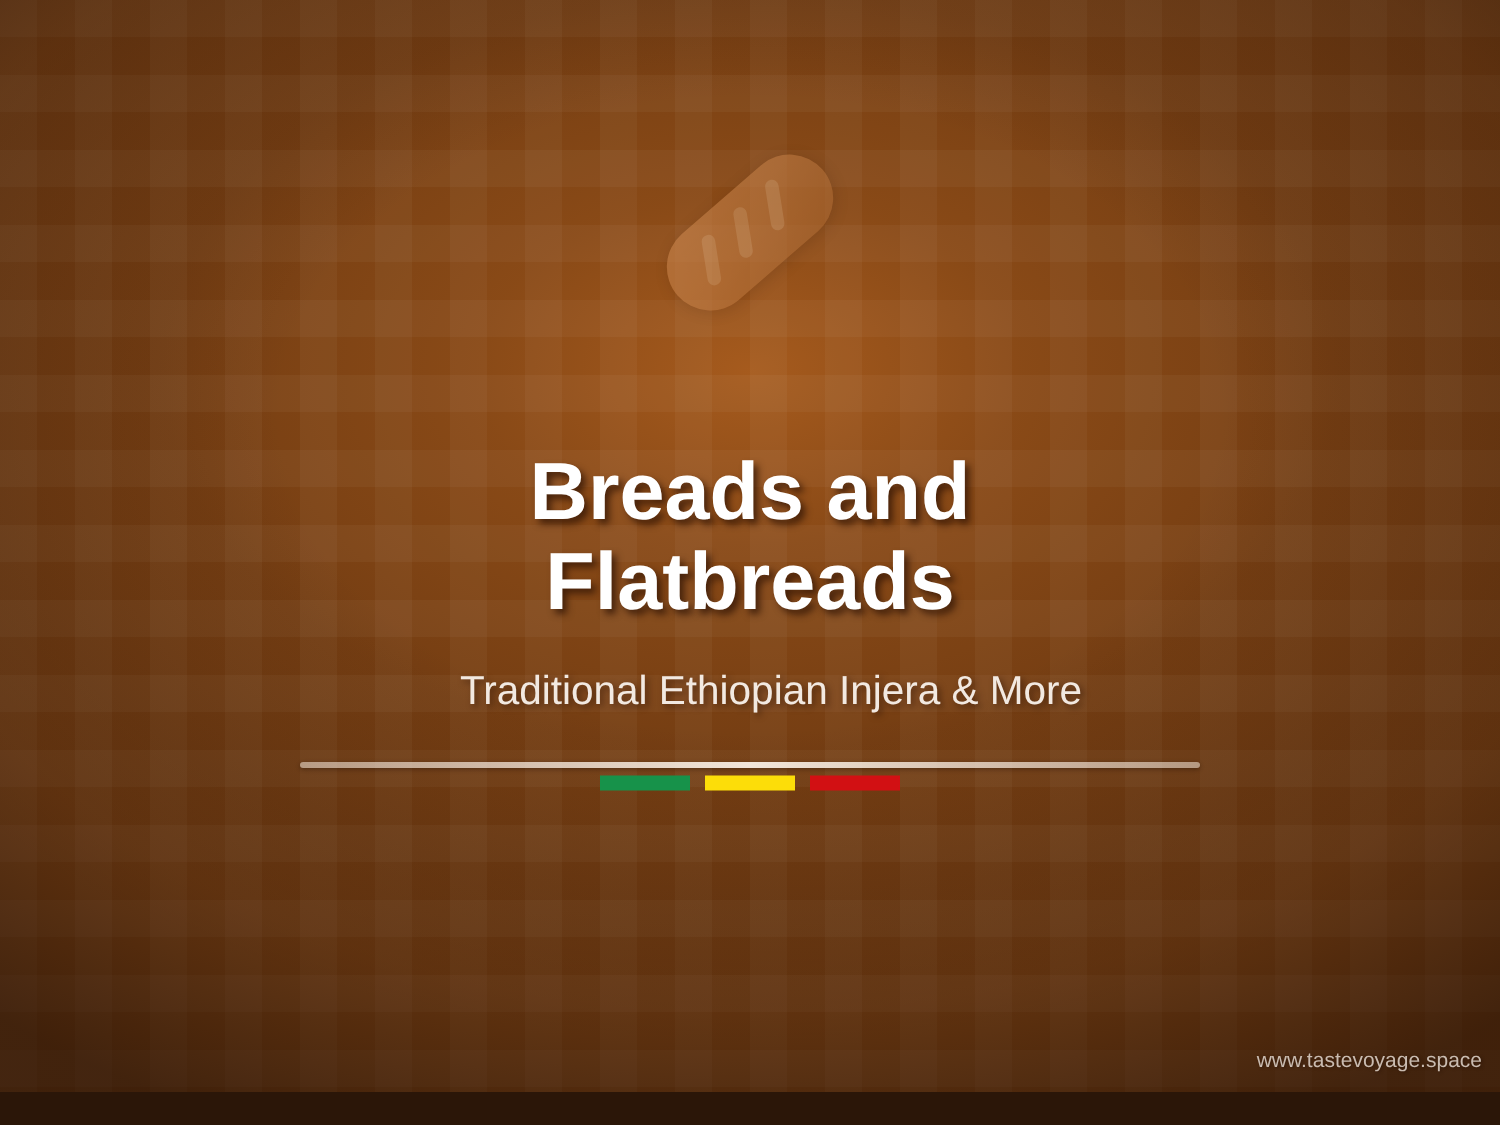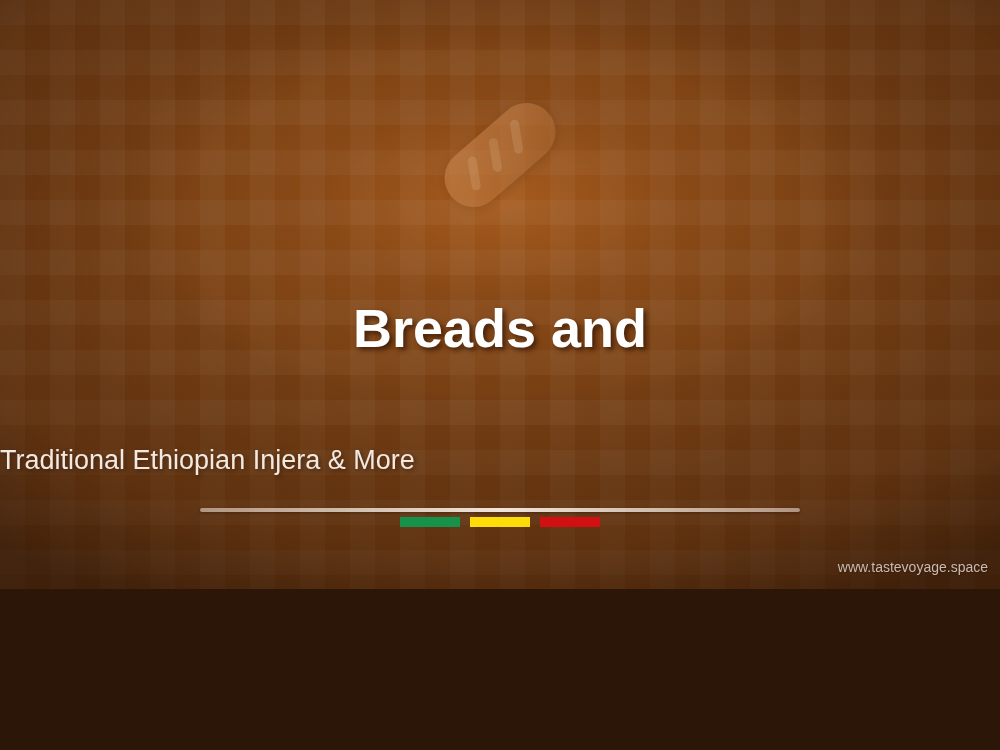--- a/index.html
+++ b/index.html
@@ -7,21 +7,21 @@
     padding: 0;
     background: #2b1608;
   }
   body {
     font-family: "Liberation Sans", sans-serif;
   }
 
   #slide {
     position: relative;
     width: 1000px;
-    height: 589px;
+    height: 728px;
     overflow: hidden;
     background-color: #7a4113;
     background-image:
       radial-gradient(ellipse 70% 62% at 50% 34%,
         rgba(168, 92, 30, 0.95) 0%,
         rgba(143, 77, 24, 0.72) 26%,
         rgba(110, 57, 18, 0.38) 56%,
         rgba(74, 36, 16, 0.10) 78%,
         rgba(60, 28, 12, 0.0) 100%);
   }
@@ -105,25 +105,26 @@
     letter-spacing: 0px;
     text-shadow: 3px 3px 5px rgba(48, 20, 6, 0.75);
   }
   .title .line { display: block; }
 
   .subtitle {
     position: absolute;
     left: 0;
     right: 0;
     top: 445px;
-    text-align: left;
+    text-align: center;
     color: #f2e9e1;
     font-size: 27px;
     font-weight: normal;
     text-shadow: 2px 2px 4px rgba(48, 20, 6, 0.6);
+    padding-left: 28px;
   }
 
   .divider {
     position: absolute;
     left: 200px;
     top: 508px;
     width: 600px;
     height: 4px;
     border-radius: 2px;
     background: linear-gradient(90deg,
@@ -171,20 +172,21 @@
   <div class="bread-wrap">
     <div class="bread">
       <div class="slash s1"></div>
       <div class="slash s2"></div>
       <div class="slash s3"></div>
     </div>
   </div>
 
   <div class="title">
     <span class="line">Breads and</span>
+    <span class="line">Flatbreads</span>
   </div>
 
   <div class="subtitle">Traditional Ethiopian Injera &amp; More</div>
 
   <div class="divider"></div>
 
   <div class="flag-bars">
     <div class="flag-bar green" style="background: rgb(23, 146, 74);"></div>
     <div class="flag-bar yellow" style="background: rgb(252, 221, 9);"></div>
     <div class="flag-bar red" style="background: rgb(210, 16, 19);"></div>

